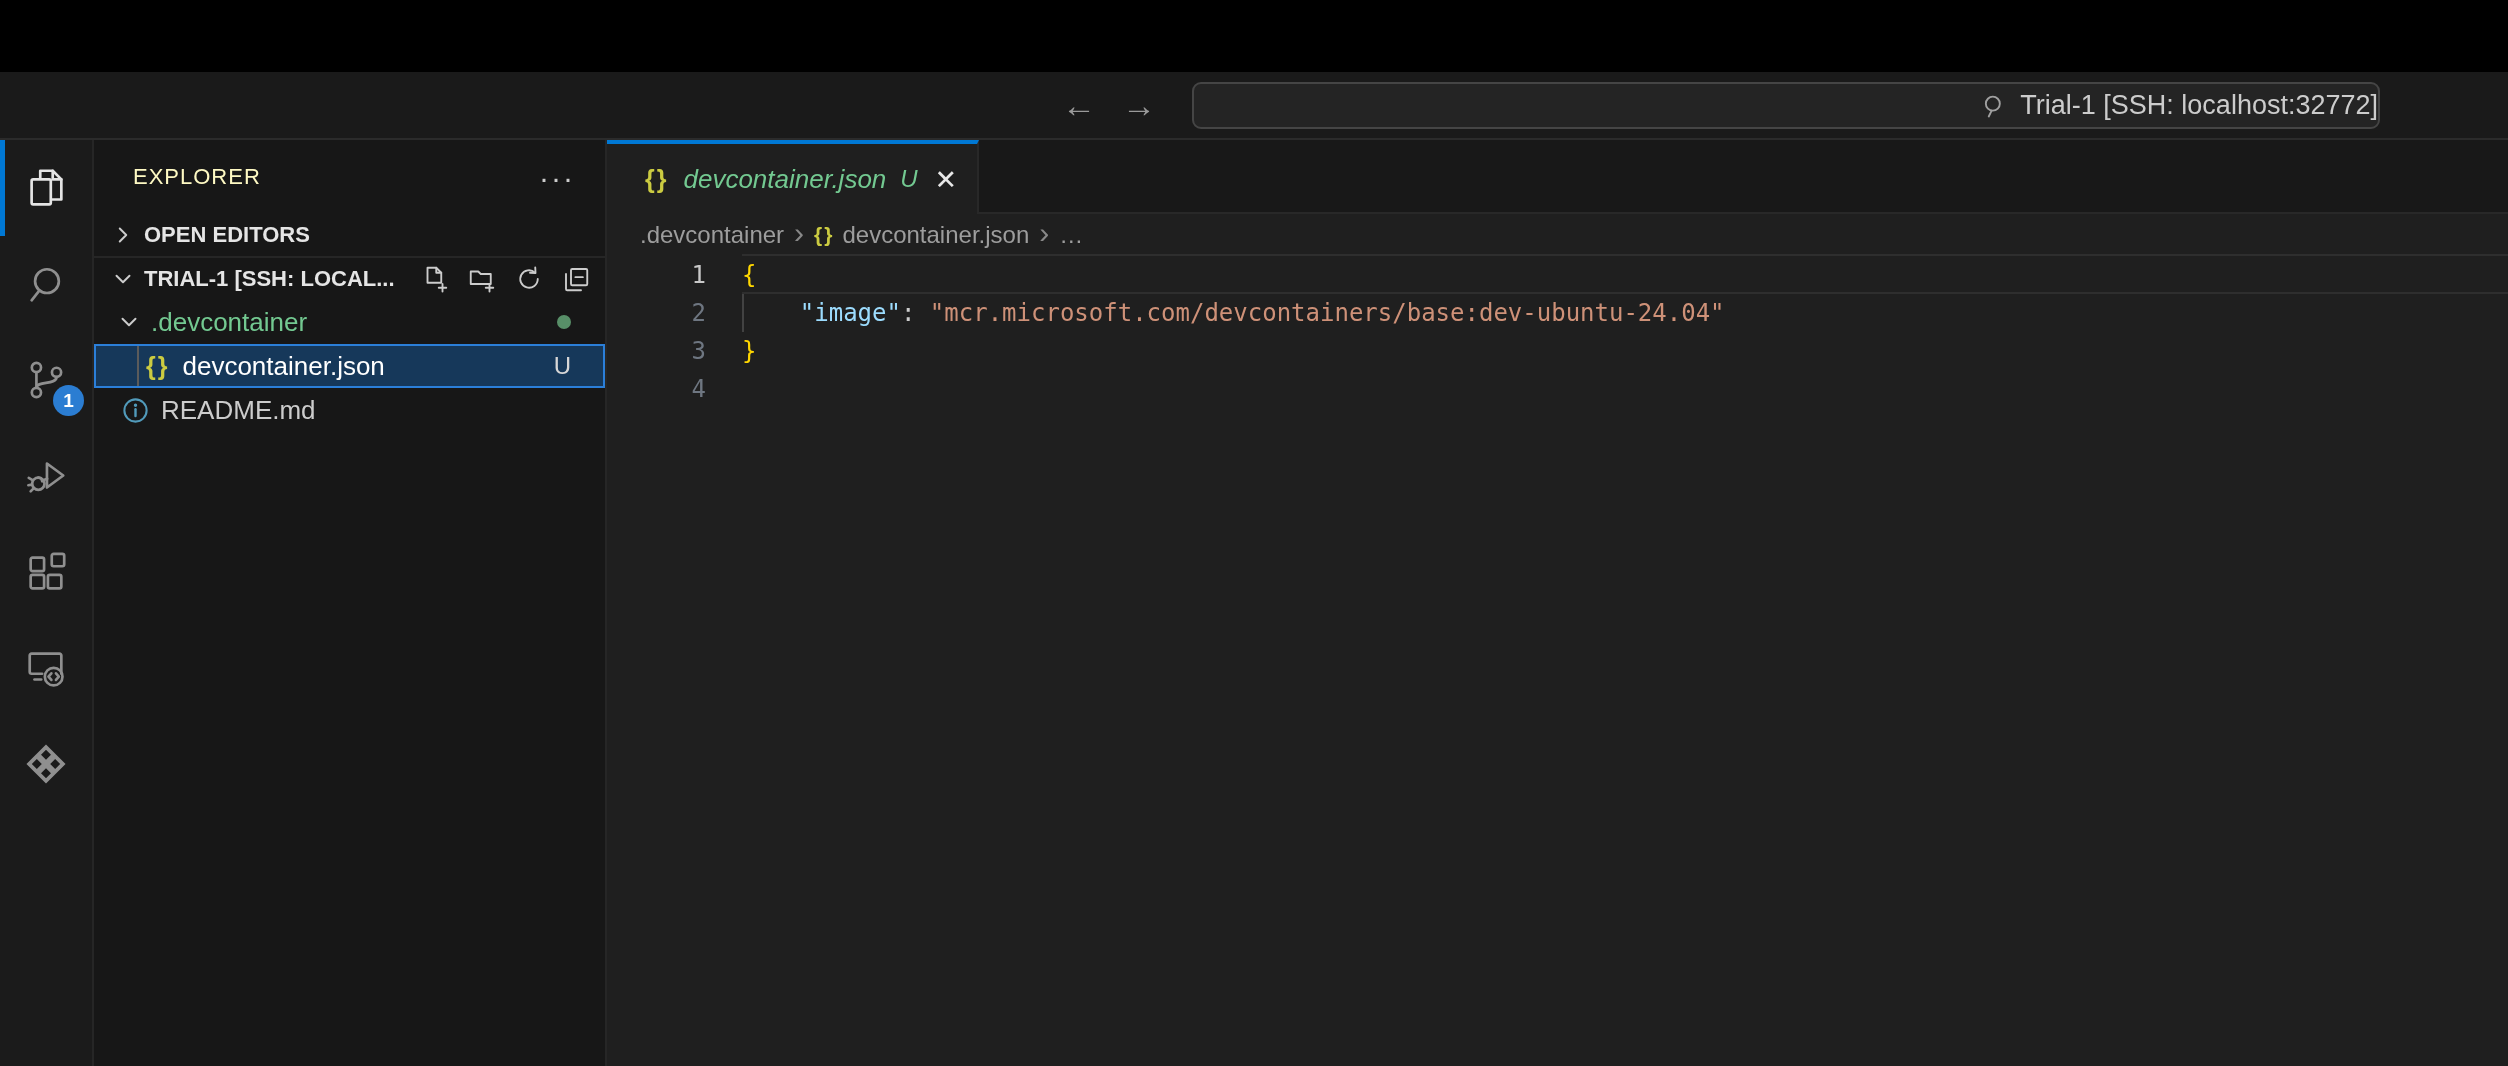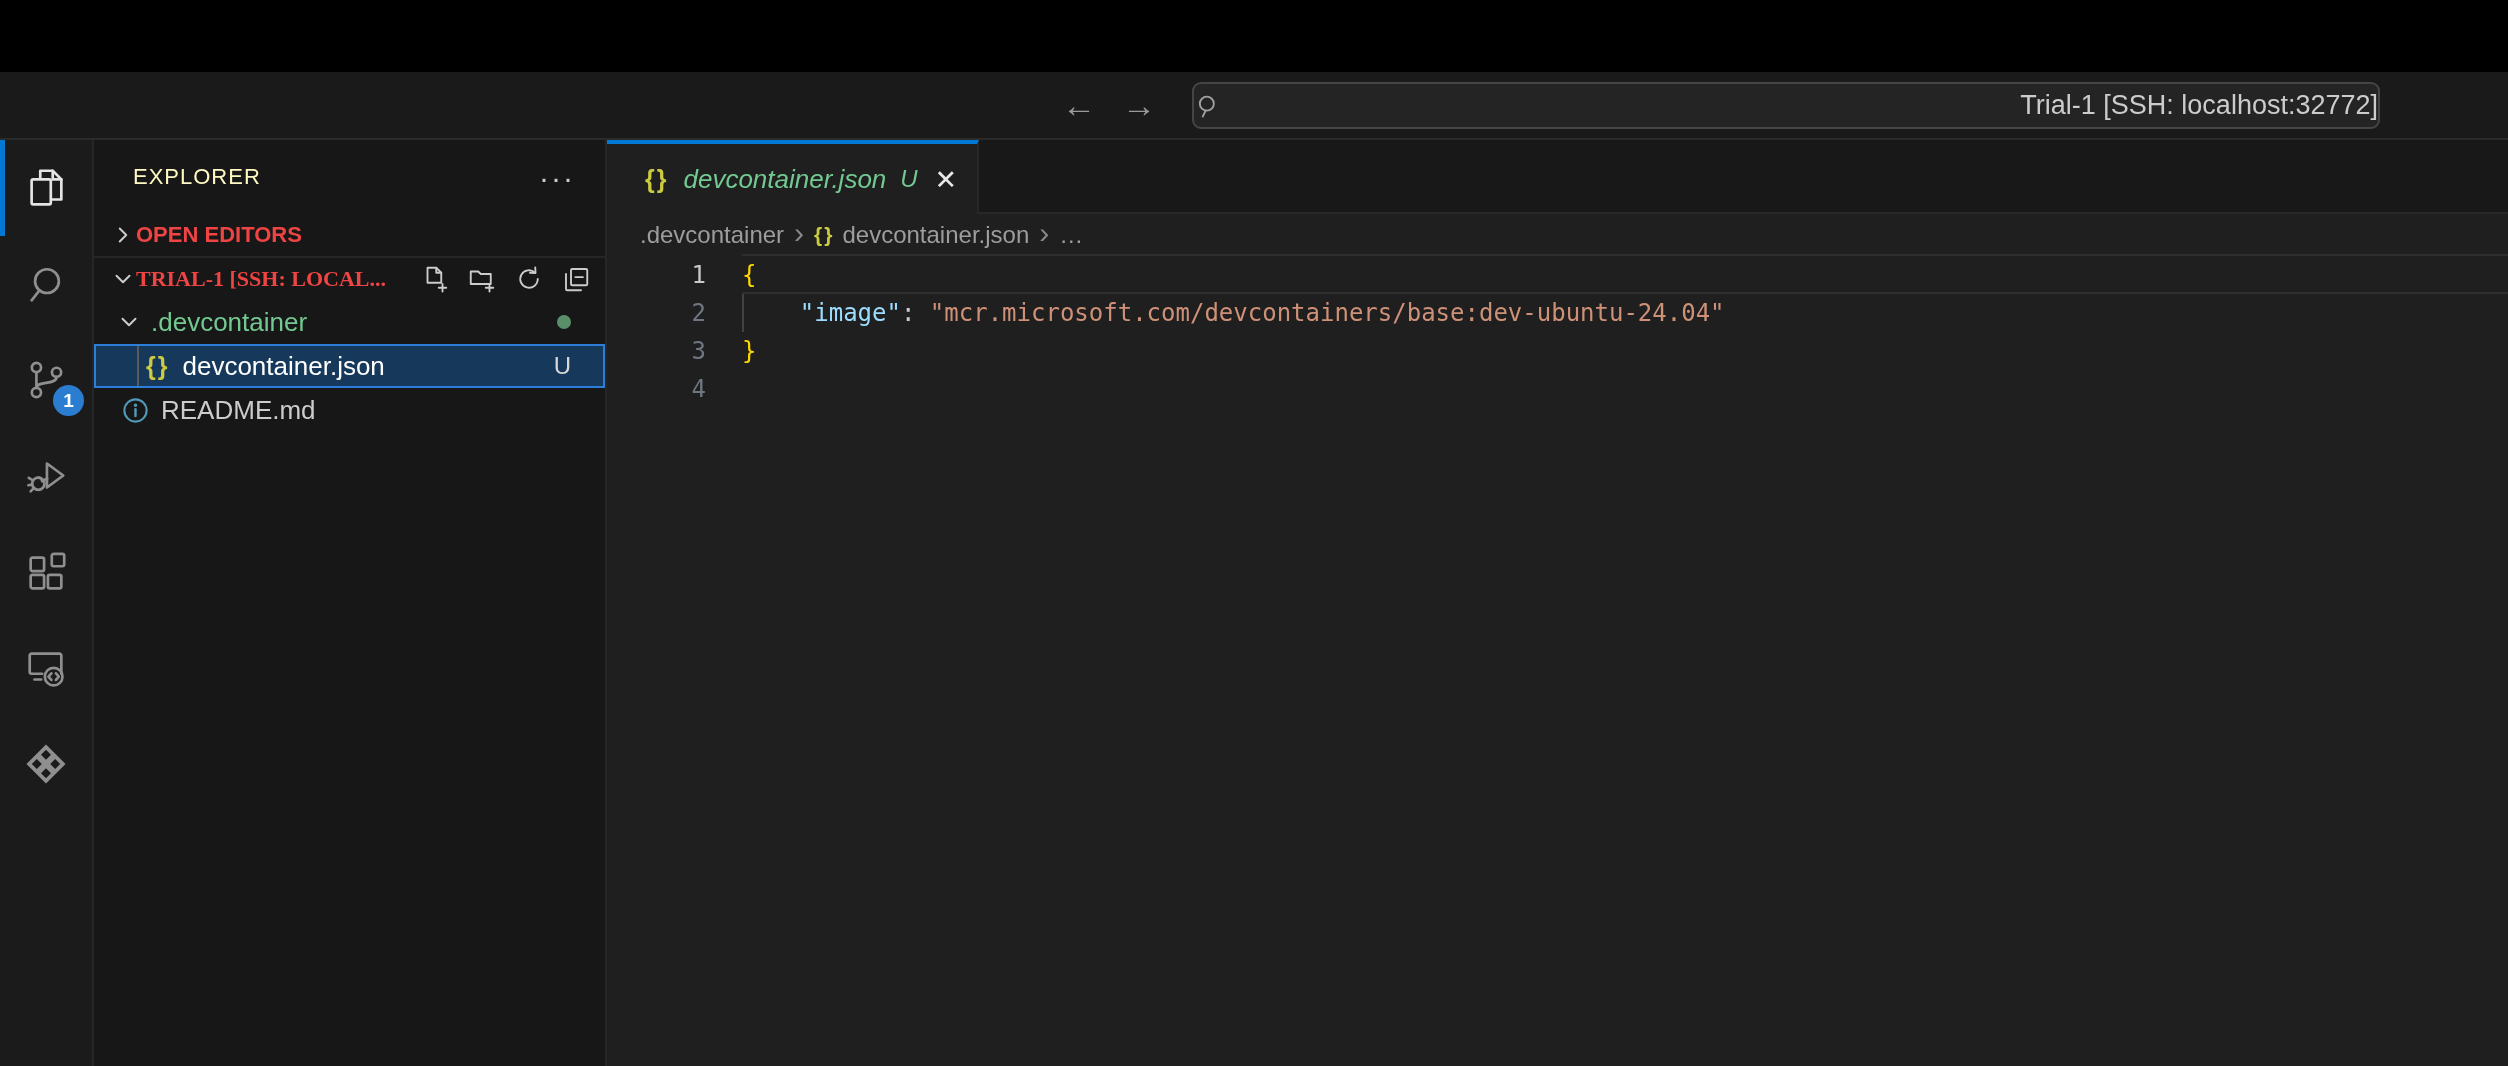--- a/index.html
+++ b/index.html
@@ -13,21 +13,21 @@
   .menubar-band { position:absolute; left:0; top:0; width:2508px; height:72px; background:#000000; }
   .titlebar {
     position:absolute; left:0; top:72px; width:2508px; height:68px;
     background:#1a1a1a; border-bottom:2px solid #2b2b2b;
   }
   .nav-arrows { position:absolute; left:1062px; top:0; height:66px; display:flex; align-items:center; gap:26px; }
   .nav-arrow { font-size:34px; color:#9a9a9a; line-height:1; cursor:default; }
   .command-center {
     position:absolute; left:1192px; top:10px; width:1188px; height:47px;
     background:#242424; border:2px solid #454545; border-radius:9px;
-    display:flex; align-items:center; justify-content:space-between; gap:12px;
+    display:flex; align-items:center; justify-content:flex-end; gap:12px;
   }
   .command-center .cc-text { font-size:27px; color:#cccccc; }
   .cc-mag { width:28px; height:28px; }
   
   .main { position:absolute; left:0; top:140px; width:2508px; height:926px; display:flex; }
   
   .activitybar { width:94px; height:100%; background:#1b1b1b; border-right:2px solid #262626; position:relative; }
   .ab-item { position:relative; width:92px; height:96px; display:flex; align-items:center; justify-content:center; }
   .ab-item svg { width:46px; height:46px; stroke:#8f8f8f; fill:none; stroke-width:1.4; stroke-linecap:round; stroke-linejoin:round; }
   .ab-item.active svg { stroke:#e4e4e4; }
@@ -39,21 +39,21 @@
     display:flex; align-items:center; justify-content:center;
   }
   
   .sidebar { width:513px; height:100%; background:#171717; border-right:2px solid #262626; position:relative; font-size:26px; }
   .sb-header { height:74px; display:flex; align-items:center; padding-left:39px; }
   .sb-title { font-size:22px; letter-spacing:1px; color:#fef9c3; }
   .sb-more { margin-left:auto; margin-right:30px; font-size:30px; letter-spacing:2px; color:#cccccc; line-height:0.5; }
   .sb-row { display:flex; align-items:center; height:42px; }
   .sb-row .twisty { width:26px; height:26px; margin-left:16px; flex:none; }
   .twisty svg, .tree-twisty svg { width:100%; height:100%; stroke:#cccccc; fill:none; stroke-width:1.8; stroke-linecap:round; stroke-linejoin:round; }
-  .sb-section-label { font-size:22px; font-weight:700; color:#ef4444; white-space:nowrap; overflow:hidden; }
+  .sb-section-label { font-size:22px; font-weight:700; color:#e5e5e5; margin-left:8px; white-space:nowrap; overflow:hidden; }
   .sb-divider { height:0; border-top:2px solid #262626; }
   .ws-actions { margin-left:auto; margin-right:14px; display:flex; gap:17px; }
   .ws-actions svg { width:30px; height:30px; stroke:#cccccc; fill:none; stroke-width:1.5; stroke-linecap:round; stroke-linejoin:round; }
   
   .tree-row { position:relative; display:flex; align-items:center; height:44px; }
   .tree-twisty { width:26px; height:26px; margin-left:22px; flex:none; }
   .row-folder .label { color:#73c991; margin-left:9px; }
   .dot-badge { margin-left:auto; margin-right:34px; width:14px; height:14px; border-radius:50%; background:#588f68; }
   .tree-row.selected { background:#16385a; border:2px solid #2b7fd9; }
   .tree-row.selected .indent-guide { position:absolute; left:41px; top:0; bottom:0; width:2px; background:#5b5b5b; }
@@ -195,21 +195,21 @@
       </div>
 
       <div class="sb-divider"></div>
 
       <div class="sb-row">
         <span class="twisty">
           <svg viewBox="0 0 24 24">
               <path d="M6 9 L12 15 L18 9"></path>
             </svg>
         </span>
-        <span class="sb-section-label" style="max-width:300px;font-family:Liberation Serif, serif;">TRIAL-1 [SSH: LOCAL...</span>
+        <span class="sb-section-label" style="max-width:300px;">TRIAL-1 [SSH: LOCAL...</span>
         <span class="ws-actions">
           <svg viewBox="0 0 24 24">
             <path d="M6 3 H13 L17 7 V15 H6 Z"></path>
               <path d="M13 3 V7 H17"></path>
             <line x1="15" y1="19" x2="21" y2="19"></line>
               <line x1="18" y1="16" x2="18" y2="22"></line>
           </svg>
           <svg viewBox="0 0 24 24">
             <path d="M3 6 H9 L11 8 H19 V16 H3 Z"></path>
             <line x1="15" y1="19" x2="21" y2="19"></line>

